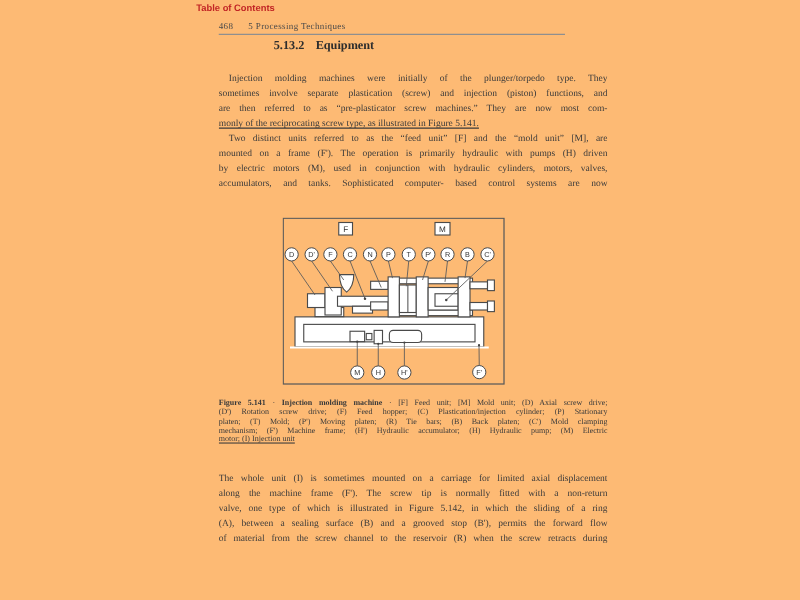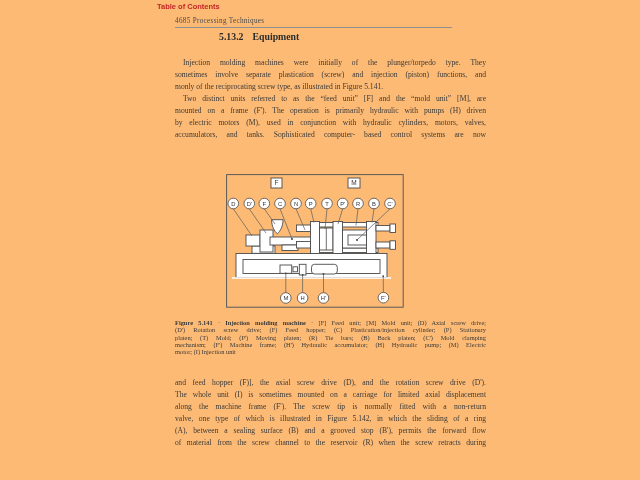--- a/index.html
+++ b/index.html
@@ -1,30 +1,30 @@
 <!DOCTYPE html>
 <html><head>
 <meta charset="utf-8">
 <style>
   html,body{margin:0;padding:0;background:#fff;}
   #page{position:relative;width:640px;height:480px;background:#fdba74;overflow:hidden;
         font-family:"Liberation Serif",serif;color:#383838;}
   #toc-link{position:absolute;left:157px;top:2px;
         font-family:"Liberation Sans",sans-serif;font-size:7.5px;font-weight:bold;color:#c22525;}
   #pg-header{position:absolute;left:175px;top:17px;font-size:7.2px;color:#4a4a4a;letter-spacing:.3px;}
-  #pg-header .chap{margin-left:0;}
+  #pg-header .chap{margin-left:12px;}
   #head-rule{position:absolute;left:175px;top:27px;width:277px;height:1px;background:#8f8f8f;}
   #sec-heading{position:absolute;left:175px;top:31px;font-size:9.8px;font-weight:bold;color:#2d2d2d;padding-left:44px;}
   #sec-heading .sec-title{margin-left:9px;}
   .textblock{position:absolute;left:175px;width:311px;font-size:7.6px;line-height:12.07px;color:#3a3a3a;}
   #body-top{top:57px;}
   #body-bottom{top:377px;}
   #fig-caption{position:absolute;left:175px;top:319px;width:311px;font-size:6.4px;line-height:7.3px;color:#3a3a3a;}
   .tline{text-align:justify;text-align-last:justify;white-space:nowrap;overflow:hidden;}
-  .tlast{text-align-last:left;}
+  .tlast{text-align-last:left;text-decoration:underline;}
   .tindent{text-indent:8px;}
   #figsvg{position:absolute;left:226px;top:174px;width:178px;height:134px;}
   .fig-border{fill:none;stroke:#5a5a5a;stroke-width:1;}
   .machine rect,.machine path{fill:#fff;stroke:#4a4a4a;stroke-width:.9;}
   .machine line{stroke:#4a4a4a;stroke-width:.8;}
   .ground{fill:#4a4a4a;stroke:none !important;}
   .ldr{stroke:#5a5a5a;stroke-width:.7;fill:none;}
   .lblc{fill:#fff;stroke:#4a4a4a;stroke-width:.8;}
   .lblt{font-family:"Liberation Sans",sans-serif;font-size:5.8px;fill:#333;text-anchor:middle;}
   .ubox{fill:#fff;stroke:#4a4a4a;stroke-width:.9;}
@@ -45,20 +45,21 @@
   <div id="head-rule"></div>
 
   <div id="sec-heading">
     <span>5.13.2</span><span class="sec-title">Equipment</span>
   </div>
 
   <div id="body-top" class="textblock">
     <div>
         <div class="tline tindent">Injection molding machines were initially of the plunger/torpedo type. They</div>
         <div class="tline">sometimes involve separate plastication (screw) and injection (piston) functions, and</div>
+        <div class="tline">are then referred to as “pre-plasticator screw machines.” They are now most com-</div>
         <div class="tline tlast">monly of the reciprocating screw type, as illustrated in Figure 5.141.</div>
       </div>
     <div>
         <div class="tline tindent">Two distinct units referred to as the “feed unit” [F] and the “mold unit” [M], are</div>
         <div class="tline">mounted on a frame (F'). The operation is primarily hydraulic with pumps (H) driven</div>
         <div class="tline">by electric motors (M), used in conjunction with hydraulic cylinders, motors, valves,</div>
         <div class="tline">accumulators, and tanks. Sophisticated computer- based control systems are now</div>
       </div>
   </div>
 
@@ -160,21 +161,20 @@
     <div>
         <div class="tline">(D') Rotation screw drive; (F) Feed hopper; (C) Plastication/injection cylinder; (P) Stationary</div>
         <div class="tline">platen; (T) Mold; (P') Moving platen; (R) Tie bars; (B) Back platen; (C') Mold clamping</div>
         <div class="tline">mechanism; (F') Machine frame; (H') Hydraulic accumulator; (H) Hydraulic pump; (M) Electric</div>
         <div class="tline tlast">motor; (I) Injection unit</div>
       </div>
   </div>
 
   <div id="body-bottom" class="textblock">
     <div>
-        <div class="tline">and feed hopper (F)], the axial screw drive (D), and the rotation screw drive (D').</div>
         <div class="tline">The whole unit (I) is sometimes mounted on a carriage for limited axial displacement</div>
         <div class="tline">along the machine frame (F'). The screw tip is normally fitted with a non-return</div>
         <div class="tline">valve, one type of which is illustrated in Figure 5.142, in which the sliding of a ring</div>
         <div class="tline">(A), between a sealing surface (B) and a grooved stop (B'), permits the forward flow</div>
         <div class="tline">of material from the screw channel to the reservoir (R) when the screw retracts during</div>
       </div>
   </div>
 
 </div>
 

